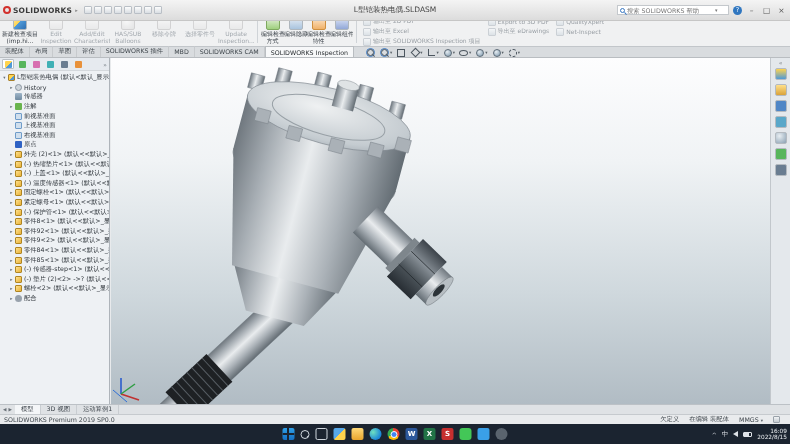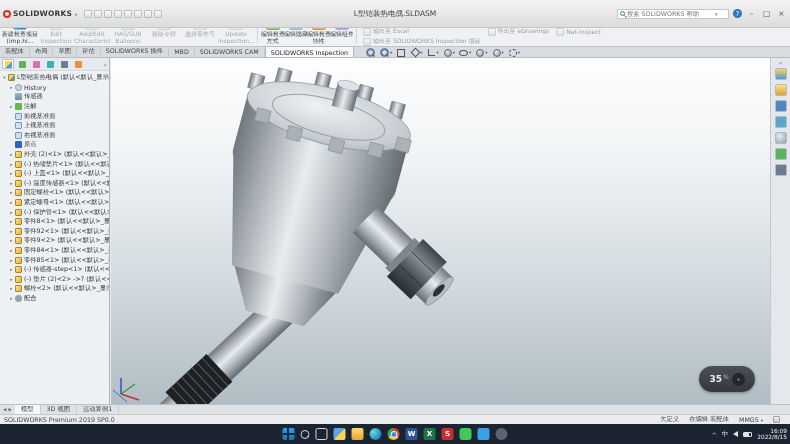--- a/index.html
+++ b/index.html
@@ -1,21 +1,21 @@
 <!DOCTYPE html>
 <html><head>
 <meta charset="utf-8">
 <style>
   *{margin:0;padding:0;box-sizing:border-box}
   body{background:#9aa0a6}
   #app{position:relative;width:790px;height:444px;background:#e8eaec;overflow:hidden;
        font-family:"DejaVu Sans","Liberation Sans",sans-serif;font-size:7px;color:#333}
 
   
-  .titlebar{position:absolute;top:0;left:0;right:0;height:28px;background:linear-gradient(#f4f4f4,#dcdcdc);
+  .titlebar{position:absolute;top:0;left:0;right:0;height:21px;background:linear-gradient(#f4f4f4,#dcdcdc);
             border-bottom:1px solid #c6c6c6;display:flex;align-items:center;padding:0 3px;z-index:30}
   .logo{display:flex;align-items:center;gap:2px}
   .logo-gear{width:8px;height:8px;border-radius:50%;border:2px solid #d2302c}
   .logo-text{font-size:7.5px;font-weight:bold;color:#3a3a3a;letter-spacing:.2px}
   .logo-caret{color:#888;font-size:5px;margin-left:1px}
   .qa-icons{display:flex;gap:2px;margin-left:6px}
   .qa{width:8px;height:8px;background:linear-gradient(#fdfdfd,#d9dee3);border:1px solid #b9bfc6;border-radius:1px}
   .doc-title{position:absolute;left:50%;transform:translateX(-50%);font-size:7.5px;color:#444;white-space:nowrap}
   .tb-right{margin-left:auto;display:flex;align-items:center;gap:4px}
   .searchbox{display:flex;align-items:center;gap:2px;background:#fff;border:1px solid #c4c8cc;height:10px;padding:0 2px;width:112px}
@@ -666,25 +666,20 @@
 
         <polyline points="2,332 16,344" fill="none" stroke="#2f6fd6" stroke-width="1"></polyline>
 
         <g stroke-width="1.5">
           <line x1="10" y1="336" x2="10" y2="320" stroke="#2255cc"></line>
           <line x1="10" y1="336" x2="28" y2="342" stroke="#c03030"></line>
           <line x1="10" y1="336" x2="24" y2="326" stroke="#2f9e44"></line>
         </g>
       </svg>
 
-      <div class="battery">
-        <span class="num">35</span>
-        <span class="pct">%</span>
-        <span class="knob"></span>
-      </div>
     </div>
 
     <div class="rightstrip">
       <span class="collapse">«</span>
       <div class="rs-list">
 
       <div class="rsico rs1"></div>
           <div class="rsico rs2"></div>
           <div class="rsico rs3"></div>
           <div class="rsico rs4"></div>

